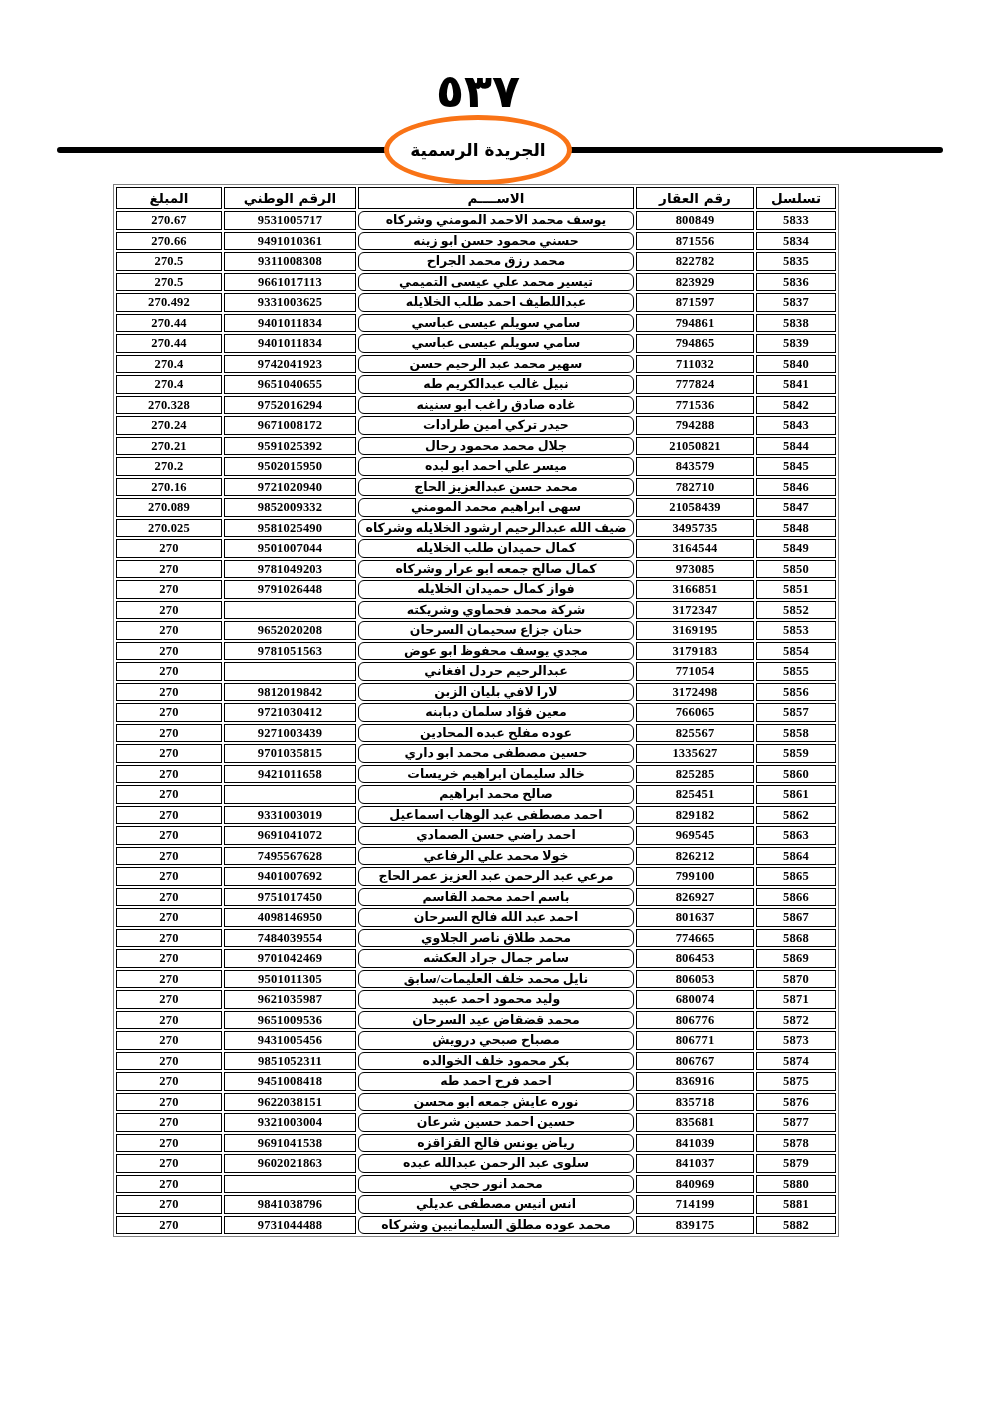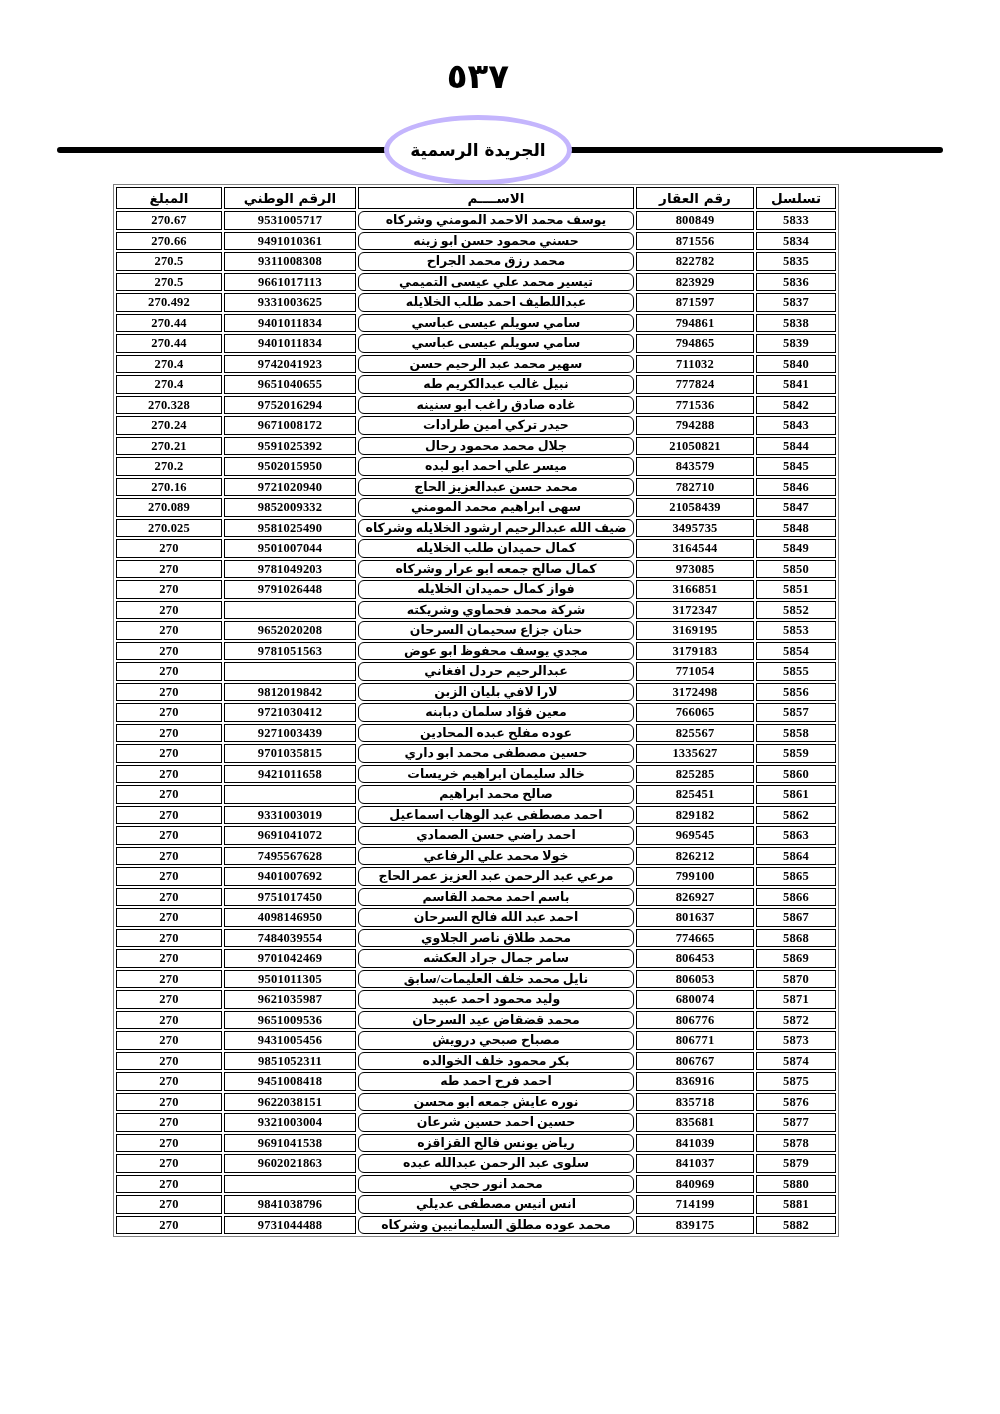--- a/index.html
+++ b/index.html
@@ -7,32 +7,32 @@
     position:relative;
     width:1000px;height:1414px;
     margin:0 auto;
     background:#ffffff;
     font-family:"DejaVu Sans",sans-serif;
     color:#000;
     overflow:hidden;
   }
   
   .page-number{
-    position:absolute;top:58px;left:378px;width:200px;
+    position:absolute;top:66px;left:378px;width:200px;
     text-align:center;
-    font-size:34px;font-weight:bold;line-height:1.1;
+    font-size:46px;font-weight:bold;line-height:1.1;
     font-family:"DejaVu Sans",sans-serif;
   }
   .rule{
     position:absolute;top:147px;left:57px;width:886px;height:6px;
     background:#000;border-radius:3px;
   }
   .oval{
     position:absolute;top:115px;left:384px;width:178px;height:60px;
-    background:#fff;border:5px solid #c4b5fd;border-radius:50%;
+    background:#fff;border:5px solid #f97316;border-radius:50%;
     display:flex;align-items:center;justify-content:center;
   }
   .oval span{font-size:17px;font-weight:bold;white-space:nowrap;}
   
   .table-wrap{position:absolute;top:184px;left:113px;}
   table.records{
     border-collapse:separate;border-spacing:2px;
     border:1px solid #808080;
     background:#fff;
     table-layout:fixed;

